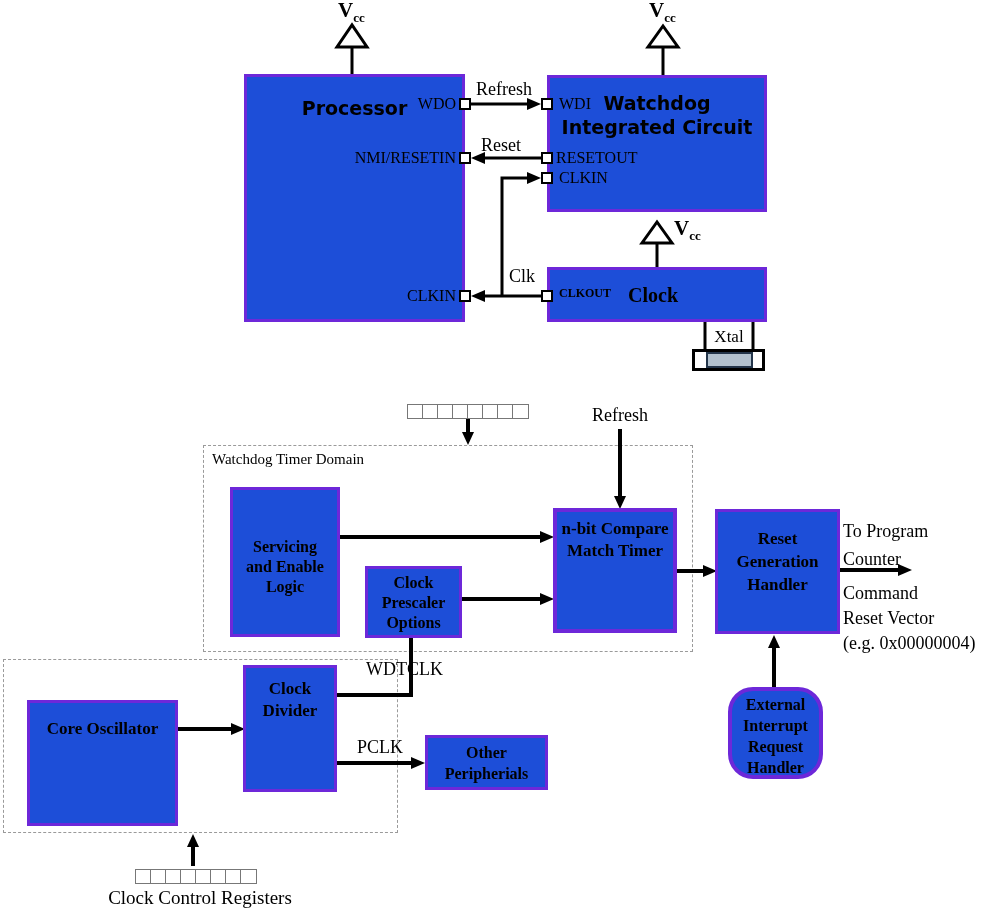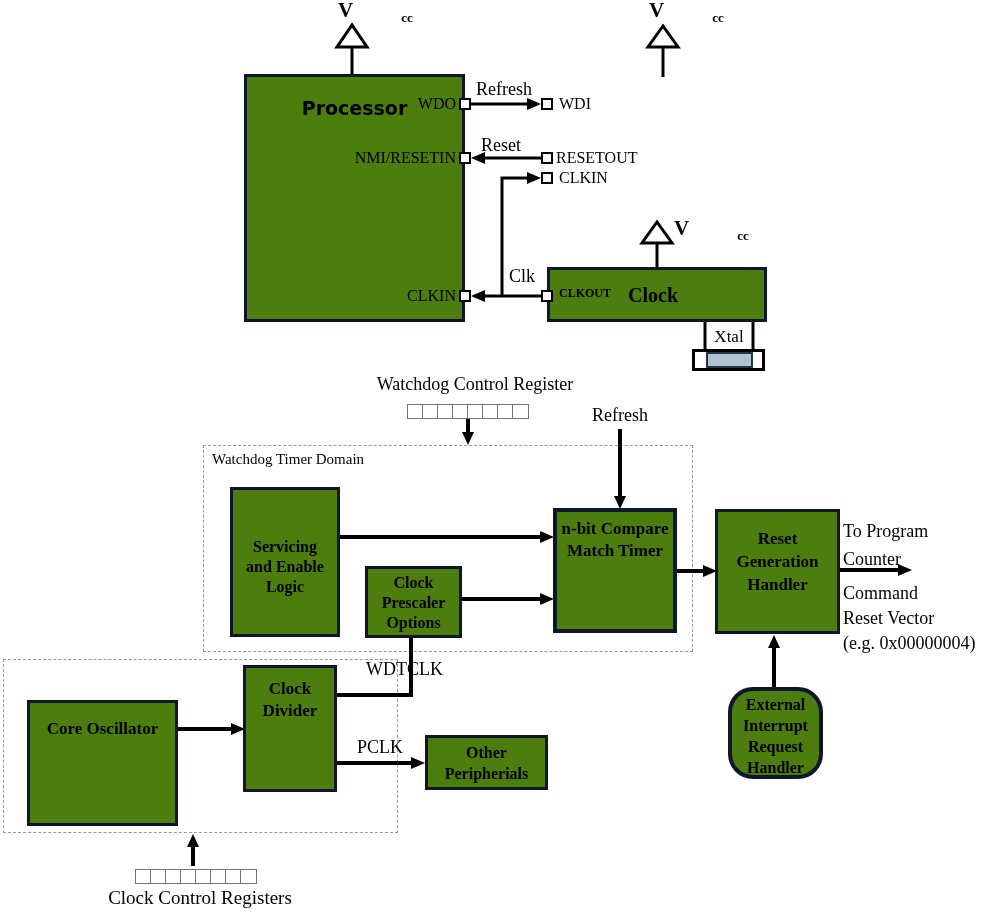--- a/index.html
+++ b/index.html
@@ -1,37 +1,37 @@
 <!DOCTYPE html>
 <html><head>
 <meta charset="utf-8">
 <style>
   html,body{margin:0;padding:0;background:#fff;}
   #canvas{position:relative;width:1000px;height:913px;background:#fff;overflow:hidden;
           font-family:"Liberation Serif",serif;color:#000;}
-  .box{position:absolute;border:3px solid #0f172a;background:#4d7c0f;box-sizing:border-box;
+  .box{position:absolute;border:3px solid #6d28d9;background:#1d4ed8;box-sizing:border-box;
        z-index:3;text-align:center;}
   .box.thick{border-width:4px;}
   .sansbold{font-family:"DejaVu Sans","Liberation Sans",sans-serif;font-weight:bold;}
   .serifbold{font-family:"Liberation Serif",serif;font-weight:bold;}
   .lbl{position:absolute;font-family:"Liberation Serif",serif;color:#000;z-index:5;
        white-space:nowrap;line-height:1.1;}
   .center{text-align:center;}
   .right{text-align:right;}
   .dashedbox{position:absolute;border:1px dashed #9a9a9a;box-sizing:border-box;z-index:1;}
   .domain-label{position:absolute;font-size:15px;font-family:"Liberation Serif",serif;white-space:nowrap;}
   .pin{position:absolute;width:12px;height:12px;border:2.5px solid #000;background:#fff;
        box-sizing:border-box;z-index:4;}
   .register{position:absolute;display:flex;z-index:3;background:#fff;border:1px solid #777;box-sizing:border-box;}
   .register .cell{width:15px;height:13px;border-right:1px solid #777;box-sizing:border-box;background:#fff;}
   .register .cell:last-child{border-right:none;}
   .wires{position:absolute;left:0;top:0;z-index:2;}
   .vcc{position:absolute;z-index:5;font-family:"Liberation Serif",serif;font-weight:bold;
        font-size:21px;line-height:1;}
-  .vcc sub{font-size:13px;font-weight:bold;margin-left:48px;}
+  .vcc sub{font-size:13px;font-weight:bold;}
   .crystal-outer{position:absolute;left:692px;top:349px;width:73px;height:22px;background:#fff;
        border:3px solid #000;box-sizing:border-box;z-index:3;}
   .crystal-inner{position:absolute;left:706px;top:352px;width:47px;height:16px;background:#b3c2cf;
        border:2px solid #23354a;box-sizing:border-box;z-index:4;}
 </style>
 </head>
 <body>
 
 <div id="canvas">
 
@@ -85,20 +85,26 @@
     <polygon points="193,834 187,847 199,847" fill="#000"></polygon>
   </svg>
 
   <div class="vcc" style="left:338px;top:0px;"><span>V</span><sub>cc</sub></div>
   <div class="vcc" style="left:649px;top:0px;"><span>V</span><sub>cc</sub></div>
   <div class="vcc" style="left:674px;top:218px;"><span>V</span><sub>cc</sub></div>
 
   <div class="box" style="left:244px;top:74px;width:221px;height:248px;">
     <div class="sansbold" style="font-size:19px;padding-top:20px;">Processor</div>
   </div>
+  <div class="box" style="left:547px;top:75px;width:220px;height:137px;">
+    <div class="sansbold" style="font-size:19px;line-height:24px;padding-top:13px;">
+      <div>Watchdog</div>
+      <div>Integrated Circuit</div>
+    </div>
+  </div>
   <div class="box" style="left:547px;top:267px;width:220px;height:55px;"></div>
   <div class="lbl" style="left:559px;top:287px;font-size:12px;font-weight:bold;">CLKOUT</div>
   <div class="lbl sansbold" style="left:628px;top:284px;font-size:20px;">Clock</div>
 
   <div class="pin" style="left:459px;top:98px;"></div>
   <div class="pin" style="left:459px;top:152px;"></div>
   <div class="pin" style="left:459px;top:290px;"></div>
   <div class="pin" style="left:541px;top:98px;"></div>
   <div class="pin" style="left:541px;top:152px;"></div>
   <div class="pin" style="left:541px;top:172px;"></div>
@@ -112,21 +118,20 @@
   <div class="lbl" style="left:559px;top:169px;font-size:16px;">CLKIN</div>
 
   <div class="lbl center" style="left:470px;top:80px;width:68px;font-size:18px;">Refresh</div>
   <div class="lbl center" style="left:468px;top:136px;width:66px;font-size:18px;">Reset</div>
   <div class="lbl center" style="left:500px;top:267px;width:44px;font-size:18px;">Clk</div>
 
   <div class="lbl center" style="left:705px;top:328px;width:48px;font-size:17px;z-index:3;text-align:center;">Xtal</div>
   <div class="crystal-outer"></div>
   <div class="crystal-inner"></div>
 
-  <div class="lbl center" style="left:355px;top:375px;width:240px;font-size:18px;">Watchdog Control Register</div>
   <div class="register" style="left:407px;top:404px;">
     <div class="cell"></div>
       <div class="cell"></div>
       <div class="cell"></div>
       <div class="cell"></div>
       <div class="cell"></div>
       <div class="cell"></div>
       <div class="cell"></div>
       <div class="cell"></div>
   </div>

